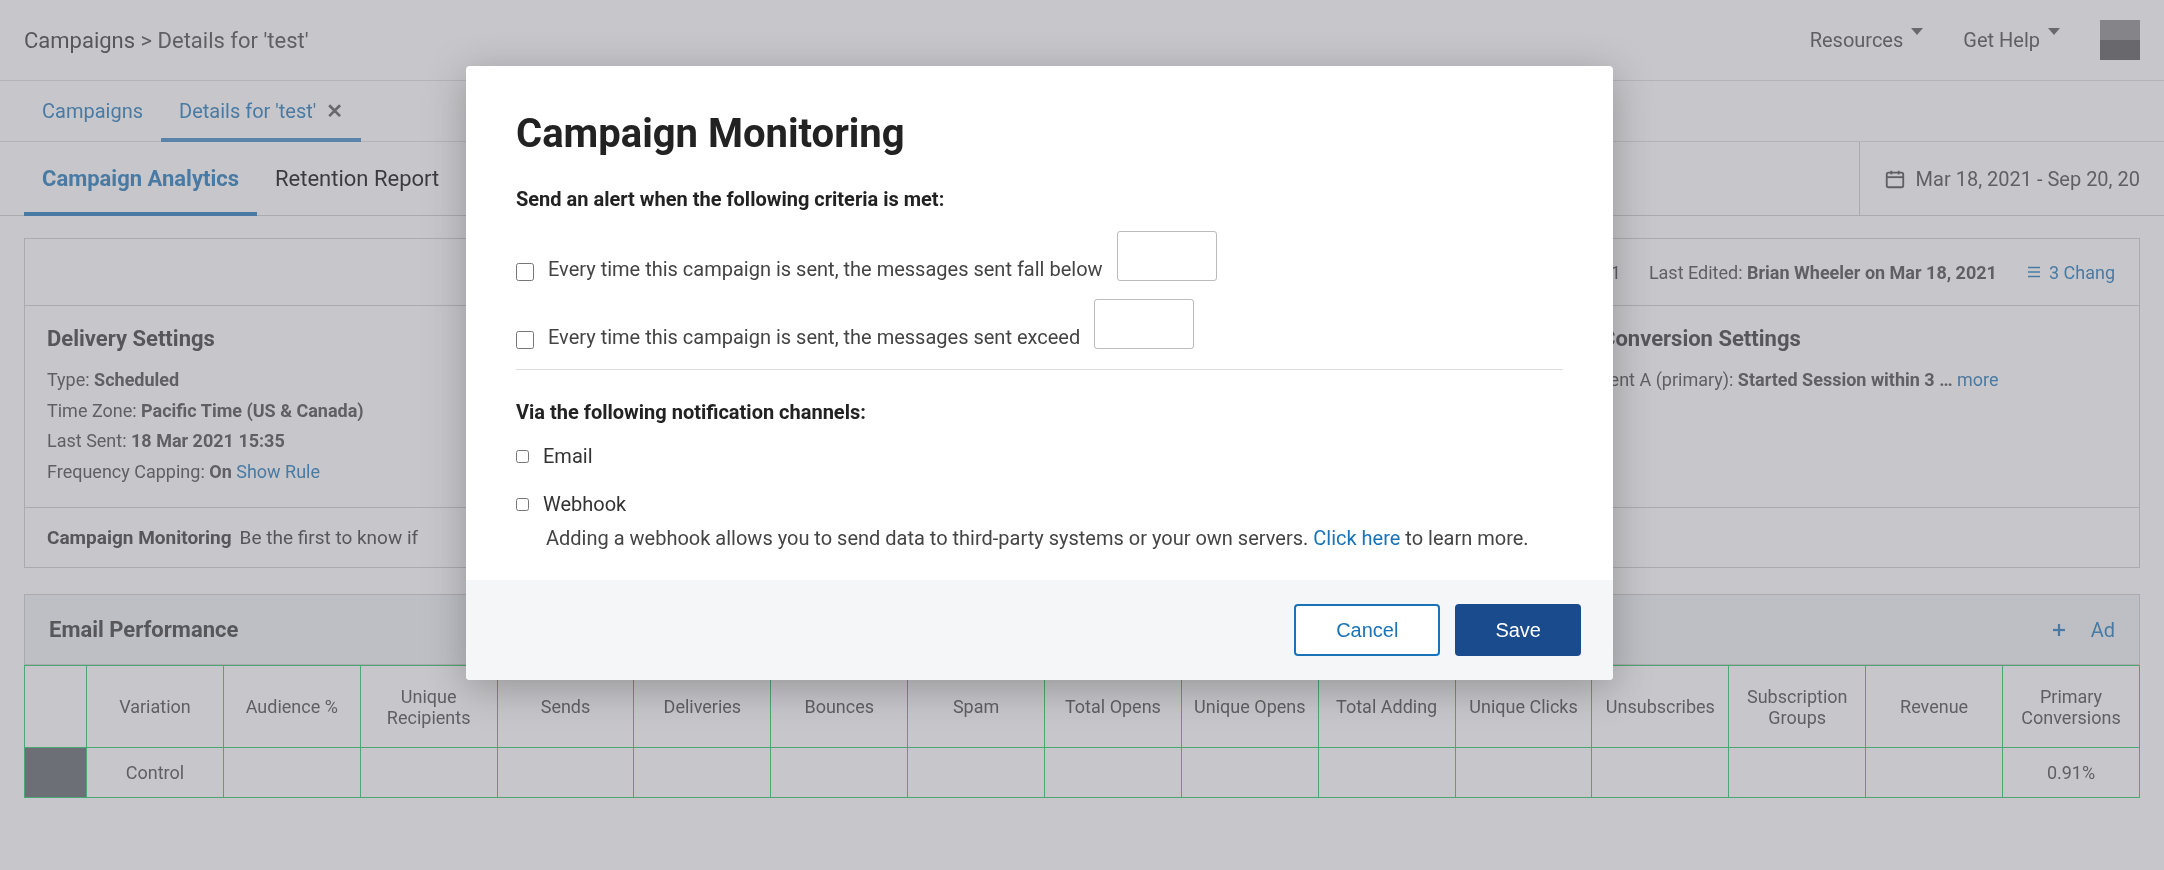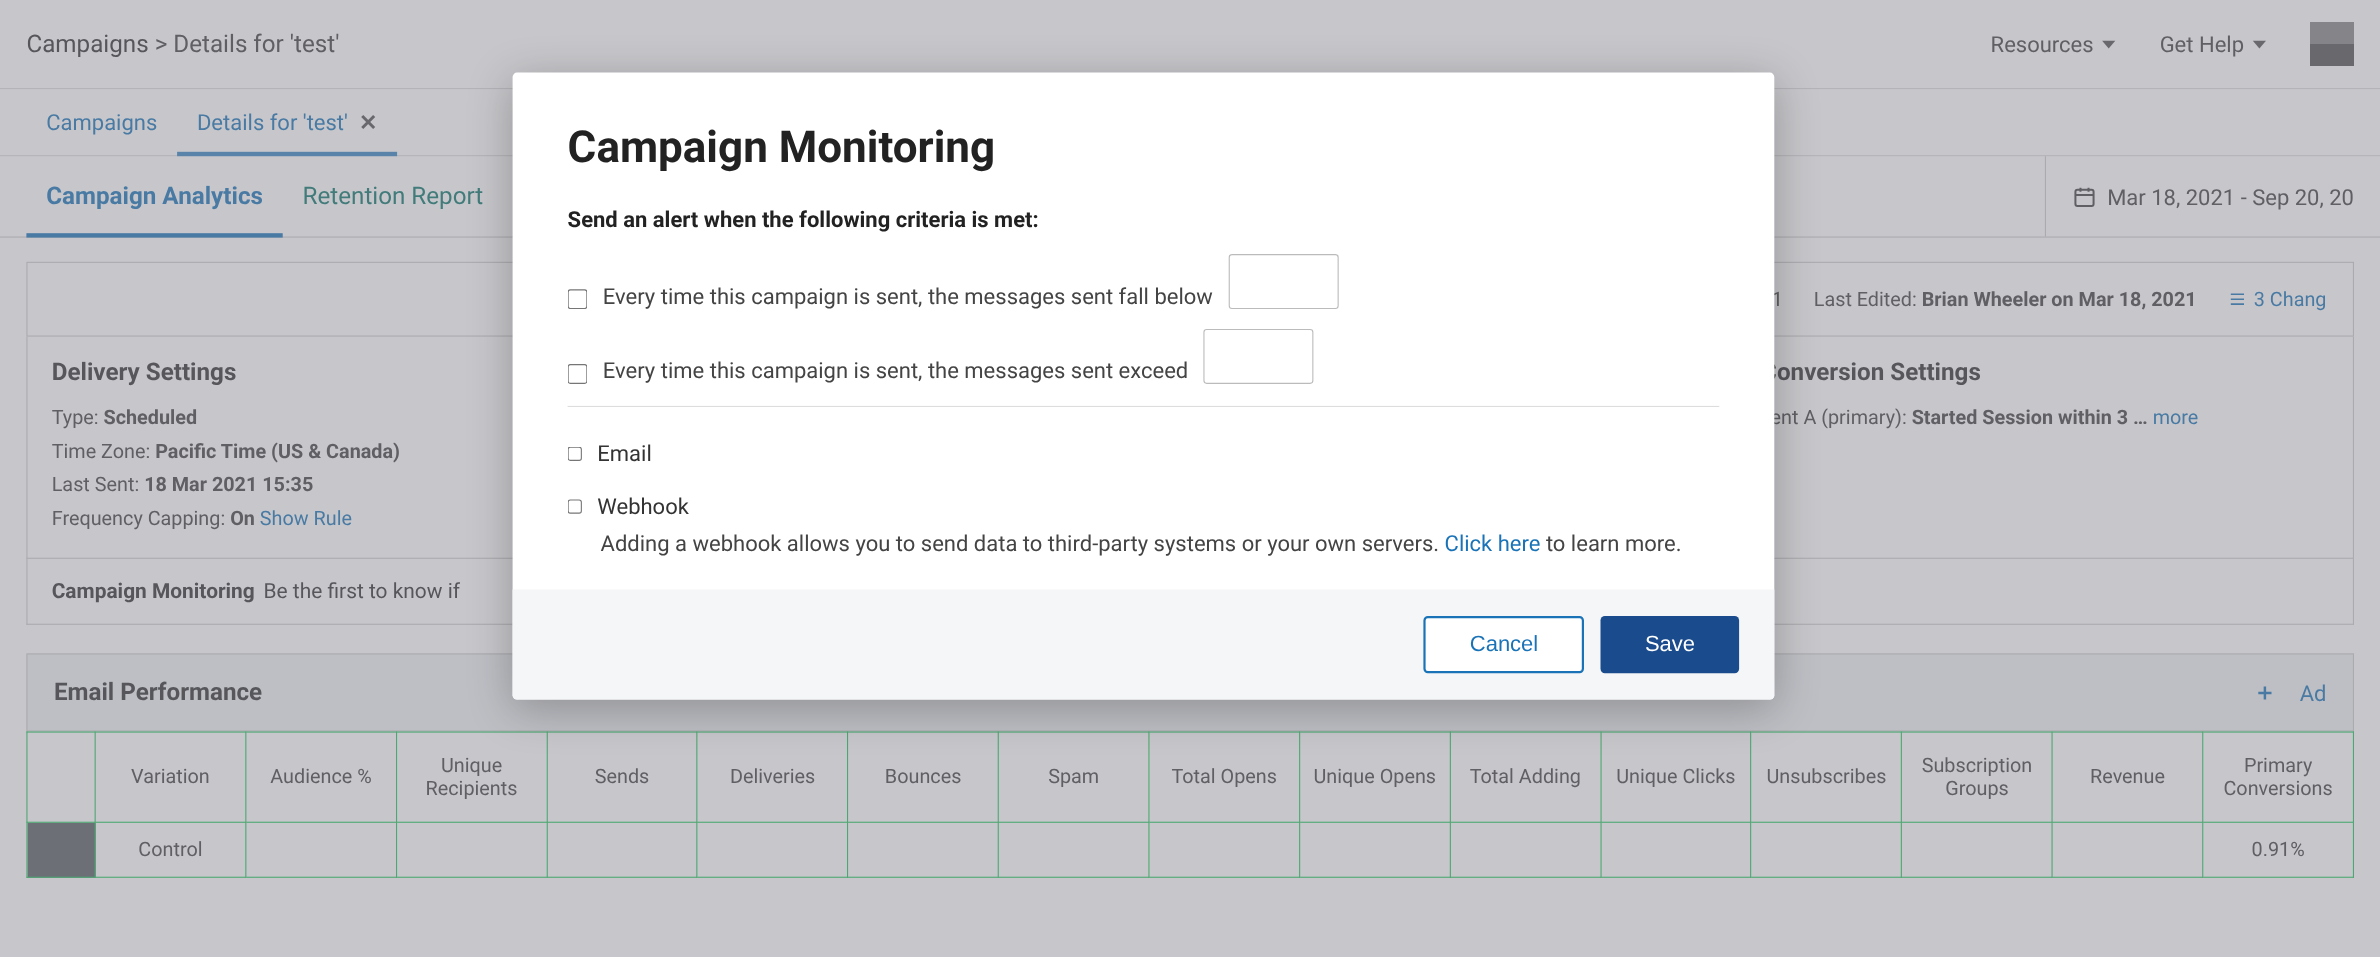--- a/index.html
+++ b/index.html
@@ -10,32 +10,32 @@
       background: #fff;
       overflow: hidden;
     }
     .page-wrap { position: relative; width: 2164px; height: 870px; }
     
     .backdrop { position: absolute; inset: 0; background: rgba(130,130,140,0.45); z-index: 50; }
     
     .top-bar { display: flex; align-items: center; justify-content: space-between; padding: 20px 24px; font-size: 22px; color: #444; }
     .breadcrumb a { color: #333; text-decoration: none; }
     .top-right { display: flex; align-items: center; gap: 40px; font-size: 20px; }
-    .dropdown-link { display: flex; align-items: center; gap: 8px; cursor: pointer; }
+    .dropdown-link { display: flex; align-items: flex-start; gap: 8px; cursor: pointer; }
     .avatar { width: 40px; height: 40px; background: linear-gradient(to bottom, #888 50%, #555 50%); }
     
     .tabs-row { display: flex; align-items: stretch; border-top: 1px solid #ddd; border-bottom: 1px solid #ddd; padding: 0 24px; height: 62px; }
     .tab { display: flex; align-items: center; padding: 0 18px; font-size: 20px; color: #1a73b7; cursor: pointer; position: relative; gap: 10px; }
     .tab.active { color: #1a73b7; font-weight: 400; }
     .tab.active::after { content: ""; position: absolute; left: 0; right: 0; bottom: -1px; height: 4px; background: #3a84c3; }
     .tab .close-x { font-weight: bold; color: #555; }
     
     .sub-header { display: flex; align-items: stretch; border-bottom: 1px solid #ccc; height: 74px; }
     .sub-tabs { display: flex; align-items: stretch; padding-left: 24px; flex: 1; }
-    .sub-tab { display: flex; align-items: center; padding: 0 18px; font-size: 22px; color: #0f766e; cursor: pointer; position: relative; }
+    .sub-tab { display: flex; align-items: center; padding: 0 18px; font-size: 22px; color: #000000; cursor: pointer; position: relative; }
     .sub-tab.active { color: #1a73b7; font-weight: 700; }
     .sub-tab.active::after { content: ""; position: absolute; left: 0; right: 0; bottom: -1px; height: 4px; background: #1a73b7; }
     .date-range { display: flex; align-items: center; gap: 10px; padding: 0 24px; border-left: 1px solid #ccc; font-size: 20px; color: #444; }
     
     .meta-row { display: flex; justify-content: flex-end; align-items: center; height: 68px; border-bottom: 1px solid #ccc; padding: 0 24px; gap: 28px; font-size: 18px; color: #444; margin: 0 24px; border-left: 1px solid #ccc; border-right: 1px solid #ccc; border-top: 1px solid #ccc; margin-top: 22px; }
     .meta-row strong { font-weight: 700; }
     .changes-link { color: #1a73b7; display: flex; align-items: center; gap: 6px; }
     
     .panels-row { display: flex; margin: 0 24px; border-left: 1px solid #ccc; border-right: 1px solid #ccc; border-bottom: 1px solid #ccc; }
     .panel { flex: 1; padding: 20px 22px; }
@@ -227,20 +227,21 @@
         <input type="text" class="num-input" style="">
       </div>
       <div class="crit-row">
         <input type="checkbox" style="">
         <span>Every time this campaign is sent, the messages sent exceed</span>
         <input type="text" class="num-input" style="">
       </div>
 
       <hr class="modal-sep">
 
+      <div class="section-label">Via the following notification channels:</div>
 
       <div class="channel-row">
         <input type="checkbox" style="">
         <span>Email</span>
       </div>
       <div class="channel-row" style="margin-bottom:10px;">
         <input type="checkbox" style="">
         <span>Webhook</span>
       </div>
       <div class="webhook-note">

